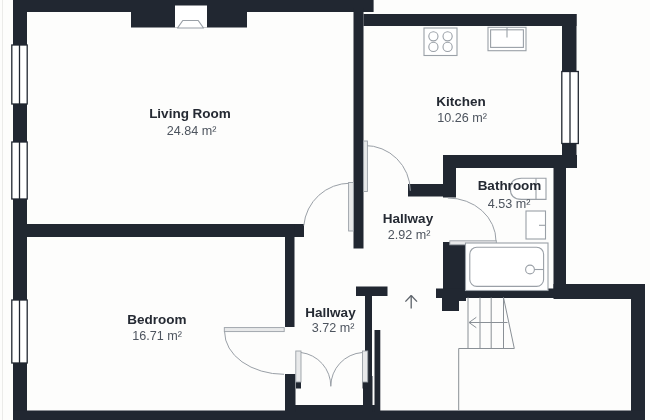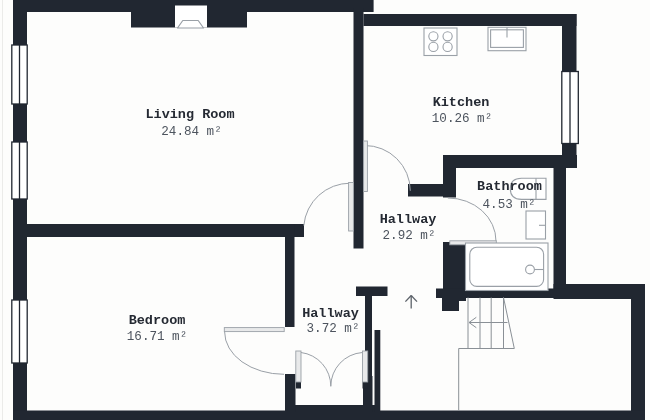--- a/index.html
+++ b/index.html
@@ -1,17 +1,17 @@
 <!DOCTYPE html>
 <html><head>
 <meta charset="utf-8">
 <style>
   html,body{margin:0;padding:0;}
   body{width:650px;height:420px;background:#fdfdfc;font-family:"Liberation Sans",sans-serif;}
-  #plan{position:relative;width:650px;height:420px;overflow:hidden;font-family:Liberation Mono, monospace;}
+  #plan{position:relative;width:650px;height:420px;overflow:hidden;}
   svg{position:absolute;left:0;top:0;}
   .nm{font-weight:bold;font-size:13.5px;fill:#252a33;}
   .ar{font-size:12.6px;fill:#4d545e;}
 </style>
 </head>
 <body>
 <div id="plan">
 <svg width="650" height="420" viewBox="0 0 650 420">
   <rect x="0" y="0" width="650" height="420" fill="#fdfdfc"></rect>
   <line x1="2.5" y1="0" x2="2.5" y2="420" stroke="#ebebe9" stroke-width="1"></line>

